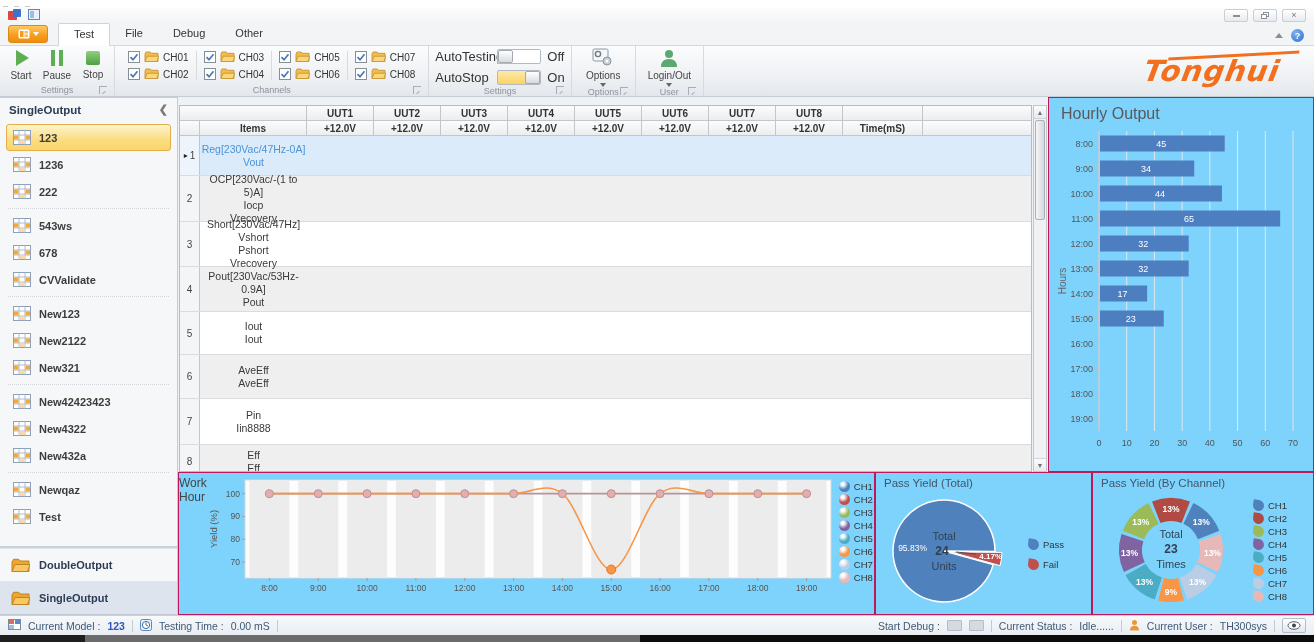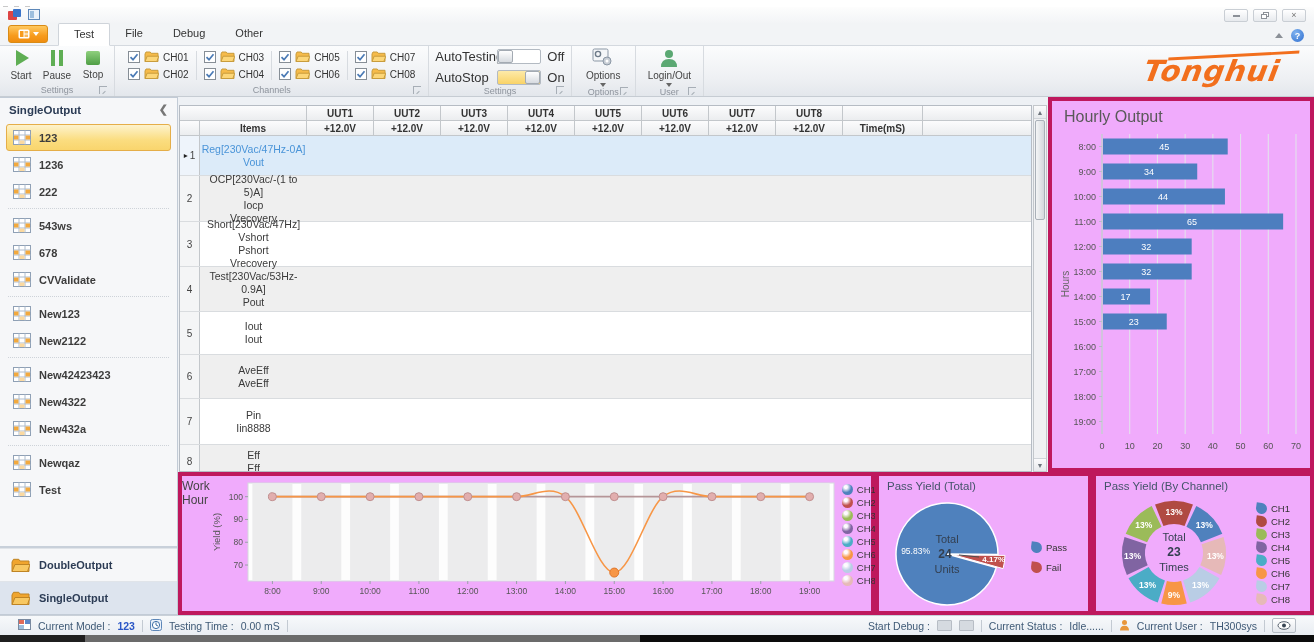--- a/index.html
+++ b/index.html
@@ -80,39 +80,39 @@
 .g-row.sel .g-num{background:#eef4fb}
 .g-mark{font-size:8px;color:#222}
 .g-items{width:107px;flex:0 0 auto;display:flex;flex-direction:column;align-items:center;justify-content:center;font-size:10.5px;line-height:13px;color:#3a3a3a;text-align:center}
 .g-fill{flex:1}
 .vscroll{position:absolute;top:8px;right:1px;bottom:0;width:14px;background:#f0f1f3;border:1px solid #c3c7cb;display:flex;flex-direction:column}
 .vs-btn{height:13px;display:flex;align-items:center;justify-content:center;font-size:7px;color:#6d747c;background:linear-gradient(#fbfbfc,#e7e9ec);border-bottom:1px solid #d0d4d9}
 .vs-btn.bot{margin-top:auto;border-top:1px solid #d0d4d9;border-bottom:none}
 .vs-thumb{height:100px;margin:1px;background:linear-gradient(90deg,#f4f5f6,#d4d8dd);border:1px solid #a9b0b8;border-radius:2px}
 
 
-.panel{position:absolute;background:#f0abfc;border:4px solid #be185d}
+.panel{position:absolute;background:#7dd3fc;border:1px solid #be185d}
 .hourly{left:1048px;top:97px;width:266px;height:375px;padding:4px 2px 0 6px}
 .hourly-title{font-size:16px;color:#595959;margin:3px 0 0 6px}
 .workhour{left:178px;top:472px;width:697px;height:143px;display:flex}
 .wh-main{flex:1;display:flex;flex-direction:row;}
 .wh-title{font-size:12px;color:#444;margin-top:3px}
 .wh-legend{width:56px;padding-top:8px;display:flex;flex-direction:column;gap:2px}
 .passtotal{left:875px;top:472px;width:217px;height:143px}
 .passchannel{left:1092px;top:472px;width:222px;height:143px}
 .panel-title{font-size:11.5px;color:#44546a;padding:4px 0 0 8px}
 .panel-flex{display:flex;align-items:center}
 .pt-legend{display:flex;flex-direction:column;gap:9px;margin-top:8px}
 .pc-legend{display:flex;flex-direction:column;gap:2px;margin-top:2px}
 .leg-item{display:flex;align-items:center;gap:4px;font-size:9.5px;color:#333}
 .ball{width:11px;height:11px;border-radius:50%;flex:0 0 auto;background:radial-gradient(circle at 35% 28%,rgba(255,255,255,.95) 0 14%,var(--c) 52%)}
 .leaf{width:11px;height:11px;border-radius:0 60% 55% 60%;flex:0 0 auto;background:var(--c);transform:rotate(8deg)}
 
 
-.statusbar{position:absolute;left:0;top:615px;width:100%;height:20px;background:linear-gradient(#f7f9fb,#e9edf2);border-top:1px solid #c9d0d8;display:flex;align-items:center;font-size:10.5px;color:#3f5a76;padding:0 18px;gap:7px}
+.statusbar{position:absolute;left:0;top:615px;width:100%;height:20px;background:linear-gradient(#f7f9fb,#e9edf2);border-top:1px solid #c9d0d8;display:flex;align-items:center;font-size:10.5px;color:#3f5a76;padding:0 8px;gap:7px}
 .sbx-sep{width:1px;height:12px;background:#c3cad2}
 .spacer{flex:1}
 .model-val{color:#2a56c6;font-weight:bold}
 .sig-box{width:15px;height:11px;background:#d5dae0;border:1px solid #b7bdc5;border-radius:1px;display:inline-block}
 .eye-btn{width:24px;height:15px;border:1px solid #b5bcc4;border-radius:2px;background:linear-gradient(#ffffff,#e3e7ec);display:flex;align-items:center;justify-content:center}
 .blackstrip{position:absolute;left:0;top:635px;width:100%;height:7px;background:#0c0c0c}
 .blackstrip .seg{position:absolute;left:85px;top:0;width:555px;height:100%;background:#6b6b6b}
 .blackstrip .seg2{position:absolute;left:0;top:0;width:85px;height:100%;background:#1f1f1f}
 .cb{flex:0 0 auto;display:flex}
 </style>
@@ -508,20 +508,35 @@
               <line x1="6" y1="0.5" x2="6" y2="14.5" stroke="#aebccd"></line>
               <line x1="12" y1="0.5" x2="12" y2="14.5" stroke="#aebccd"></line>
               <line x1="0.5" y1="5" x2="17.5" y2="5" stroke="#aebccd"></line>
               <line x1="0.5" y1="10" x2="17.5" y2="10" stroke="#aebccd"></line>
               <rect x="1" y="5.5" width="4.5" height="4" fill="#f2a93e"></rect>
               <rect x="12.5" y="5.5" width="4.5" height="4" fill="#f2a93e"></rect>
               <rect x="6.5" y="10.5" width="5" height="3.5" fill="#fbd9a0"></rect>
             </svg>
           </span>
           <span>New2122</span>
+        </div>
+        <div class="sb-item">
+          <span class="cb">
+            <svg width="18" height="15">
+              <rect x="0.5" y="0.5" width="17" height="14" fill="#fff" stroke="#8fa0b5"></rect>
+              <line x1="6" y1="0.5" x2="6" y2="14.5" stroke="#aebccd"></line>
+              <line x1="12" y1="0.5" x2="12" y2="14.5" stroke="#aebccd"></line>
+              <line x1="0.5" y1="5" x2="17.5" y2="5" stroke="#aebccd"></line>
+              <line x1="0.5" y1="10" x2="17.5" y2="10" stroke="#aebccd"></line>
+              <rect x="1" y="5.5" width="4.5" height="4" fill="#f2a93e"></rect>
+              <rect x="12.5" y="5.5" width="4.5" height="4" fill="#f2a93e"></rect>
+              <rect x="6.5" y="10.5" width="5" height="3.5" fill="#fbd9a0"></rect>
+            </svg>
+          </span>
+          <span>New321</span>
         </div>
         <div class="sb-sep"></div>
         <div class="sb-item">
           <span class="cb">
             <svg width="18" height="15">
               <rect x="0.5" y="0.5" width="17" height="14" fill="#fff" stroke="#8fa0b5"></rect>
               <line x1="6" y1="0.5" x2="6" y2="14.5" stroke="#aebccd"></line>
               <line x1="12" y1="0.5" x2="12" y2="14.5" stroke="#aebccd"></line>
               <line x1="0.5" y1="5" x2="17.5" y2="5" stroke="#aebccd"></line>
               <line x1="0.5" y1="10" x2="17.5" y2="10" stroke="#aebccd"></line>
@@ -677,21 +692,21 @@
             <div>Pshort</div>
             <div>Vrecovery</div>
           </div>
           <div class="g-fill"></div>
         </div>
         <div class="g-row alt" style="height: 45px;">
           <div class="g-num">
             <span>4</span>
           </div>
           <div class="g-items">
-            <div>Test[230Vac/53Hz-0.9A]</div>
+            <div>Pout[230Vac/53Hz-0.9A]</div>
             <div>Pout</div>
           </div>
           <div class="g-fill"></div>
         </div>
         <div class="g-row" style="height: 43px;">
           <div class="g-num">
             <span>5</span>
           </div>
           <div class="g-items">
             <div>Iout</div>

